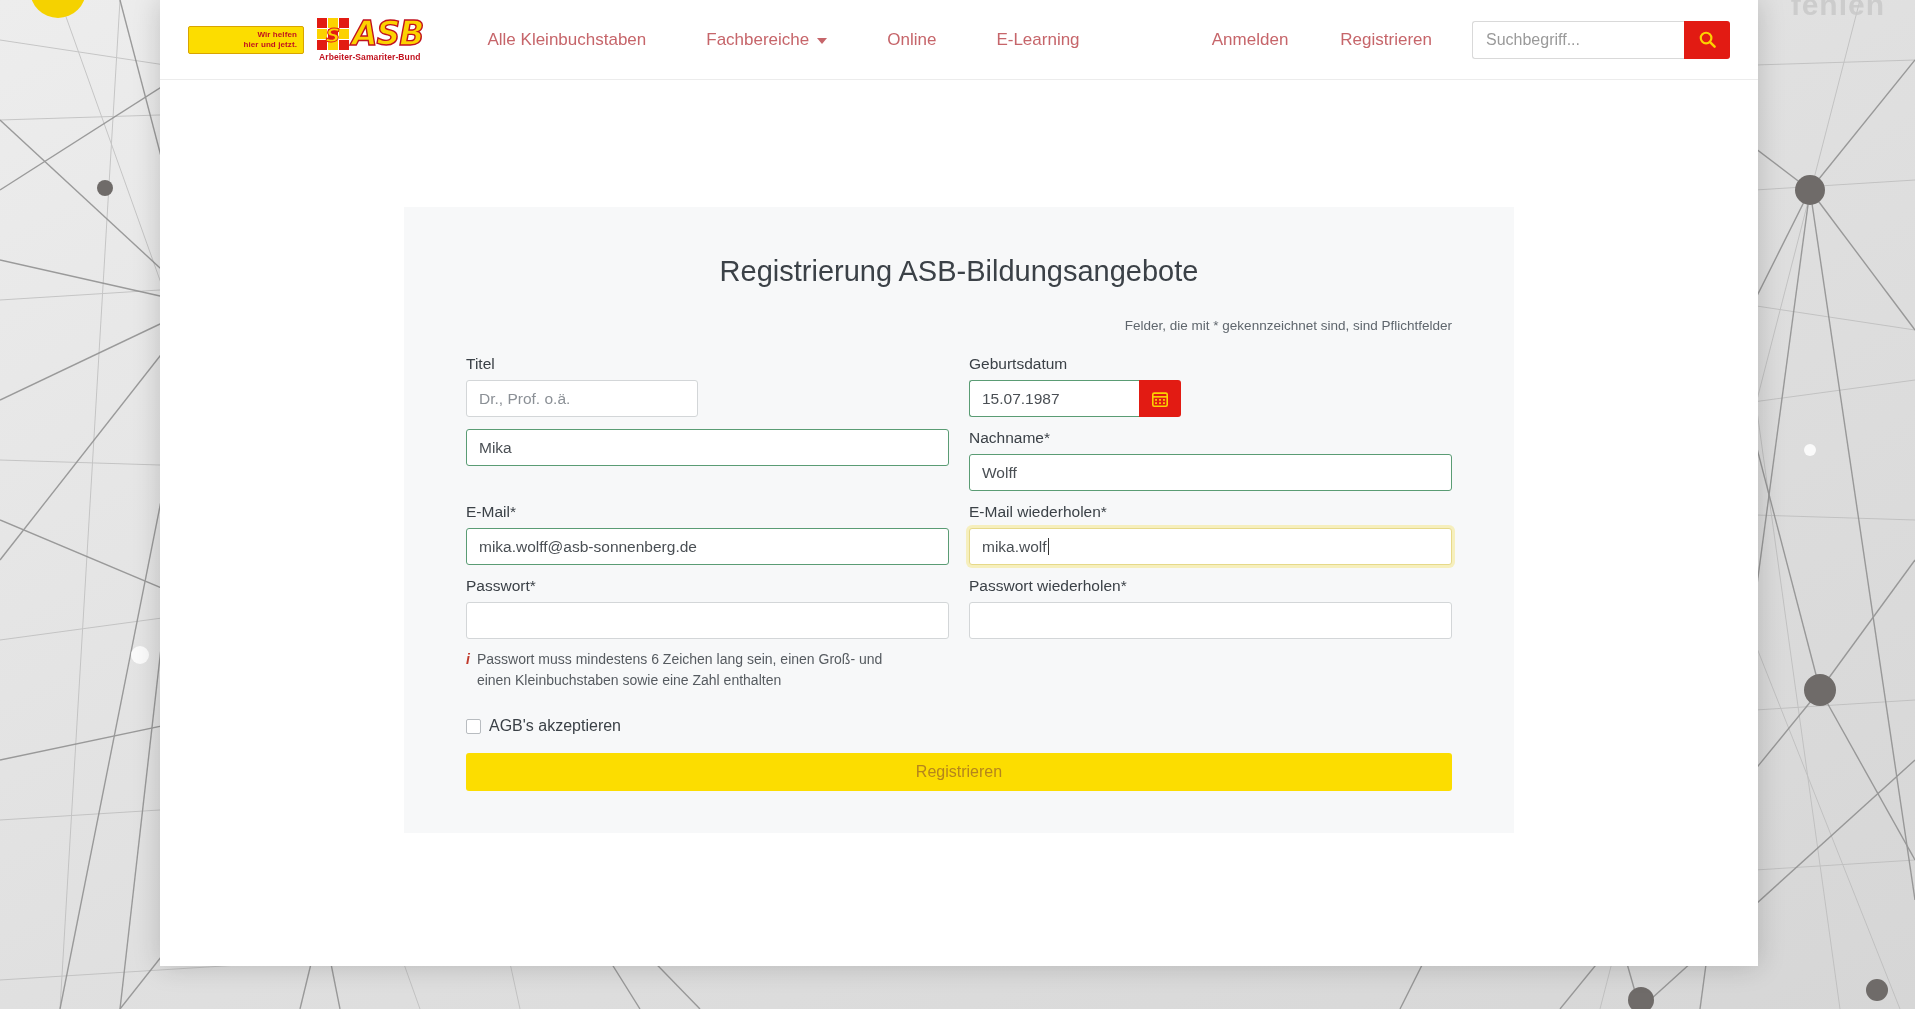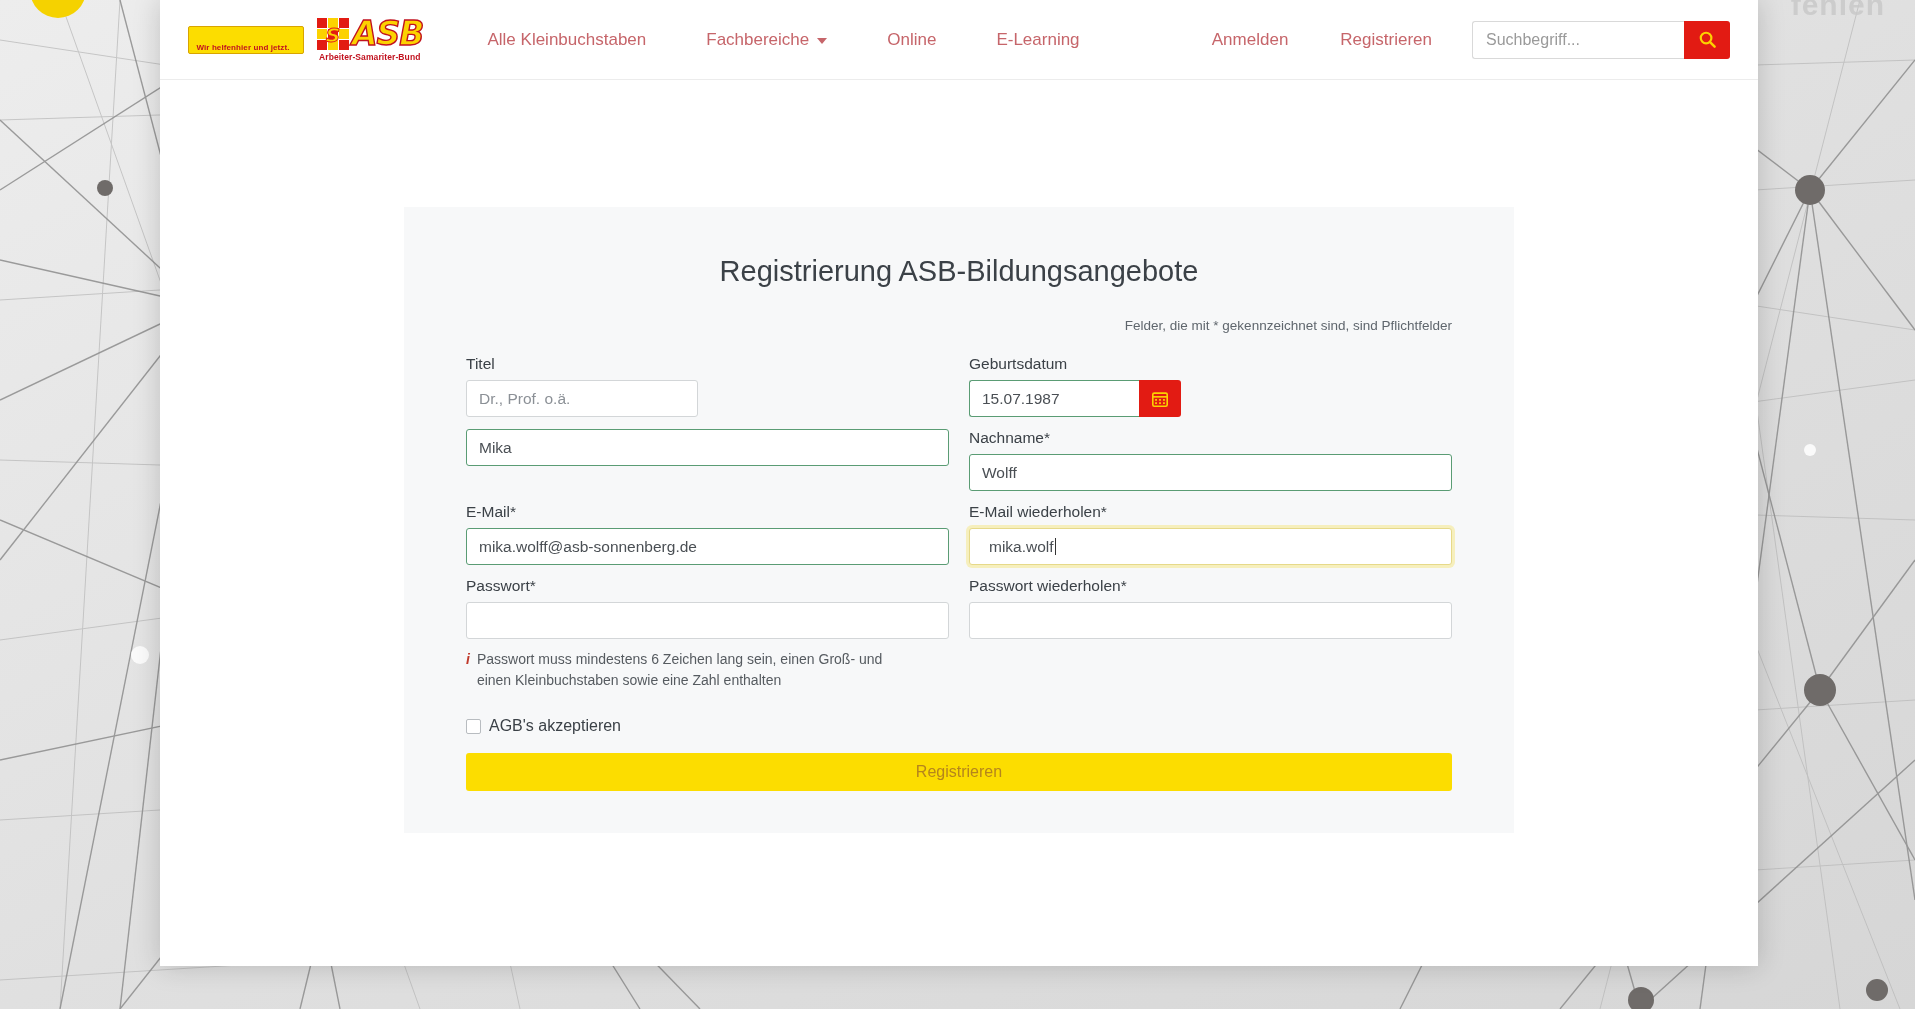--- a/index.html
+++ b/index.html
@@ -40,21 +40,21 @@
   #header {
     height: 80px; position: relative;
     display: flex; align-items: center;
     border-bottom: 1px solid #ececec;
     padding: 0 28px;
   }
   #logo-block { display: flex; align-items: center; gap: 12px; flex: 0 0 auto; }
   #claim {
     width: 116px; height: 28px; background: #fcdd00;
     border: 1.5px solid #d8a400; border-radius: 2px;
-    display: flex; align-items: flex-end;
+    display: flex; flex-direction: column; align-items: flex-end;
     justify-content: center; padding-right: 6px;
   }
   #claim span {
     font-size: 8px; font-weight: bold; color: #c1121f;
     line-height: 10px; letter-spacing: .1px; white-space: nowrap;
   }
   #asb-mark { display: flex; flex-direction: column; align-items: center; }
   #asb-row { display: flex; align-items: center; gap: 2px; }
   #asb-cross { width: 34px; height: 34px; position: relative; }
   #asb-word {
@@ -165,21 +165,21 @@
     border-radius: 3px; color: #b5851c; font-size: 16px;
     cursor: pointer; font-family: "Liberation Sans", sans-serif;
   }
 
   .caret-bar {
     display: inline-block; width: 1px; height: 17px;
     background: #333; vertical-align: -3px; margin-left: 1px;
   }
   .typed-wrap {
     display: flex; align-items: center; height: 37px;
-    padding: 0 19px; font-size: 15.5px; color: #4a4f54;
+    padding: 0 12px; font-size: 15.5px; color: #4a4f54;
   }
 </style>
 </head>
 <body>
 
 <div id="bg-wrap">
   <svg id="bg-svg" viewBox="0 0 1915 1009" preserveAspectRatio="none">
     <defs>
       <linearGradient id="gw" x1="0" y1="0" x2="1" y2="1">
         <stop offset="0" stop-color="#ededed"></stop>

